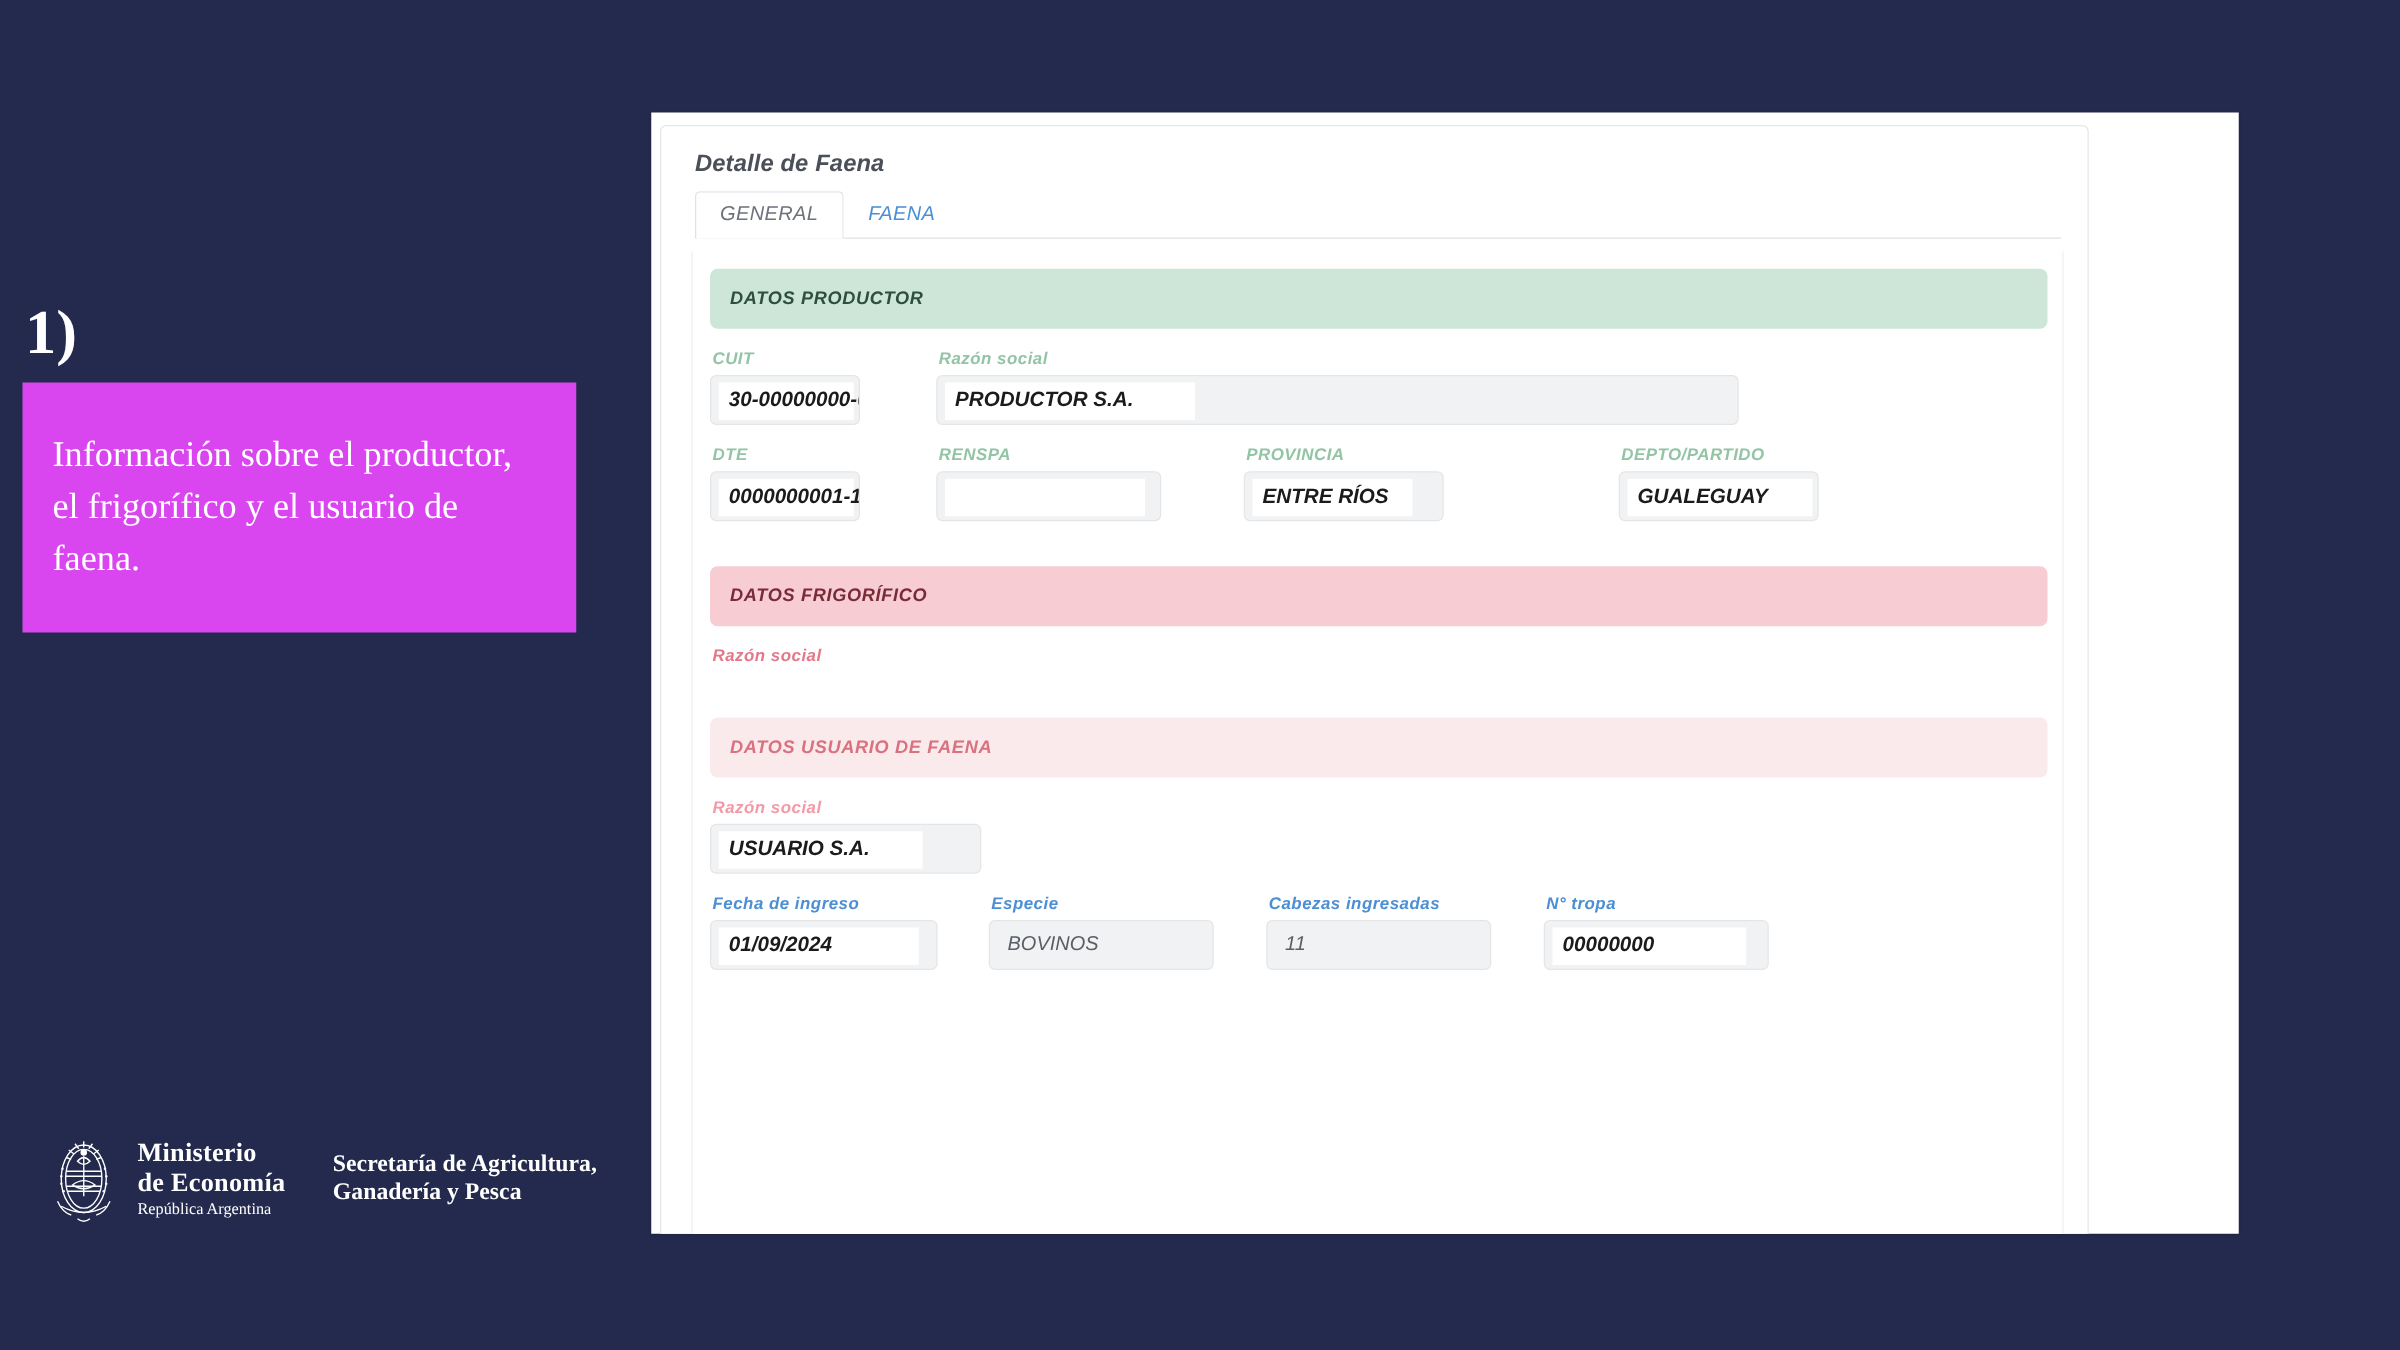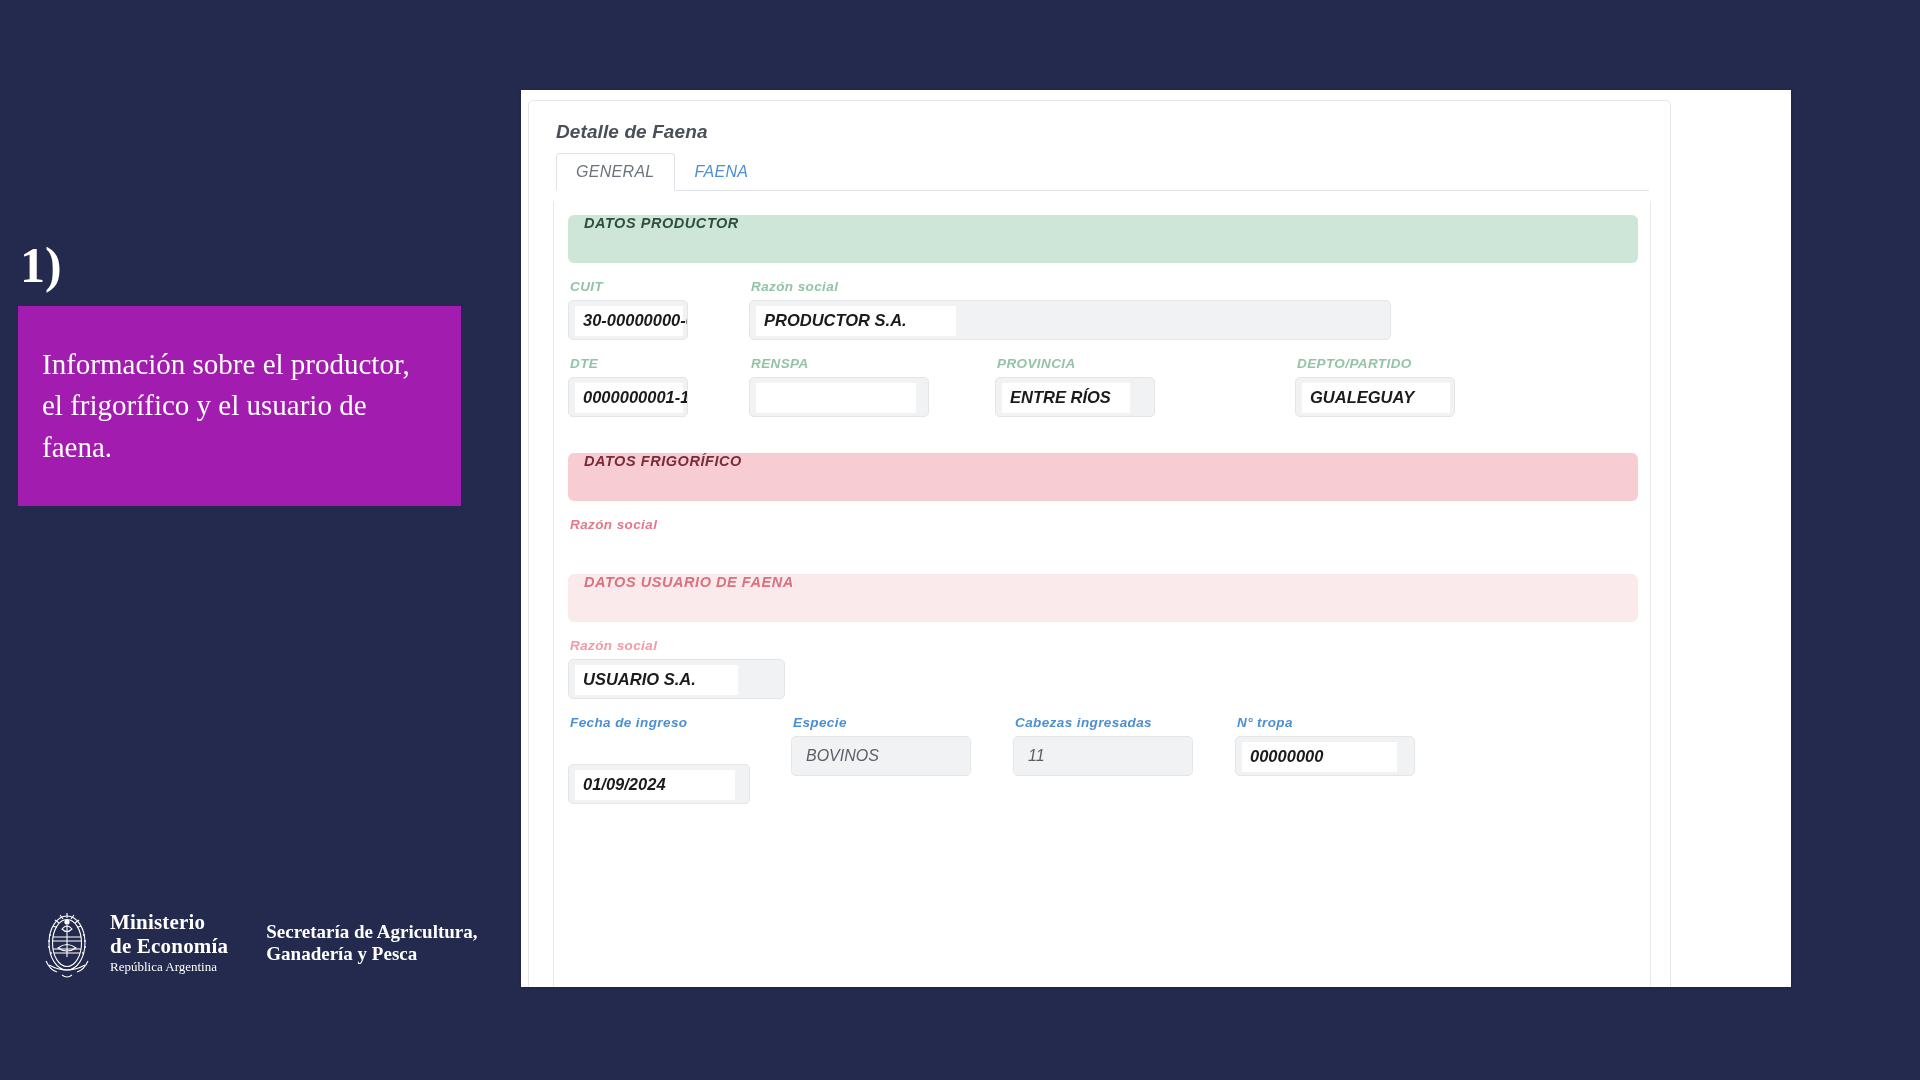--- a/index.html
+++ b/index.html
@@ -26,21 +26,21 @@
   #step-number {
     position: absolute; left: 20px; top: 236px;
     font-family: "Liberation Serif", serif;
     font-weight: bold;
     font-size: 50px; color: #ffffff;
   }
 
   #callout-box {
     position: absolute; left: 18px; top: 306px;
     width: 443px; height: 200px;
-    background: #a21caf;
+    background: #d946ef;
     display: flex; align-items: center;
   }
   #callout-text {
     padding: 0 24px 0 24px;
     font-family: "Liberation Serif", serif;
     font-size: 29px; line-height: 1.42;
     color: #ffffff;
   }
 
   
@@ -114,21 +114,21 @@
     border-radius: 0 0 4px 4px;
     background: #ffffff;
     overflow: hidden;
   }
   #pane-inner { position: absolute; left: 0; top: 0; width: 1098px; padding: 0 0 0 0; }
 
   .section-bar {
     margin: 14px 14px 0 14px;
     height: 48px;
     border-radius: 6px;
-    display: flex; 
+    display: flex; align-items: center;
     padding-left: 16px;
     font-size: 14.5px; font-weight: bold;
     letter-spacing: .55px;
   }
   .section-bar.green { background: #cde6d8; color: #2e4f3e; }
   .section-bar.pink  { background: #f7ccd3; color: #7a2b38; }
   .section-bar.lightpink { background: #fbeaec; color: #d9717f; }
 
   .field-row { display: flex; padding: 0 14px; margin-top: 16px; }
   .field { display: flex; flex-direction: column; flex: none; margin-right: 0; }
@@ -295,21 +295,21 @@
           <div class="field-row">
             <div class="field" style="width: 217px; margin-left: 0px;">
               <div class="field-label lbl-pink-soft">Razón social</div>
               <div class="input-box">
                 <div class="patch" style="width: 163px;"></div>
                 <div class="val">USUARIO S.A.</div>
               </div>
             </div>
           </div>
           <div class="field-row">
-            <div class="field" style="width: 182px; margin-left: 0px; gap: 28px;">
+            <div class="field" style="width: 182px; margin-left: 0px;">
               <div class="field-label lbl-blue">Fecha de ingreso</div>
               <div class="input-box">
                 <div class="patch" style="width: 160px;"></div>
                 <div class="val">01/09/2024</div>
               </div>
             </div>
             <div class="field" style="width: 180px; margin-left: 41px;">
               <div class="field-label lbl-blue">Especie</div>
               <div class="input-box">
                 <div class="val plain">BOVINOS</div>

